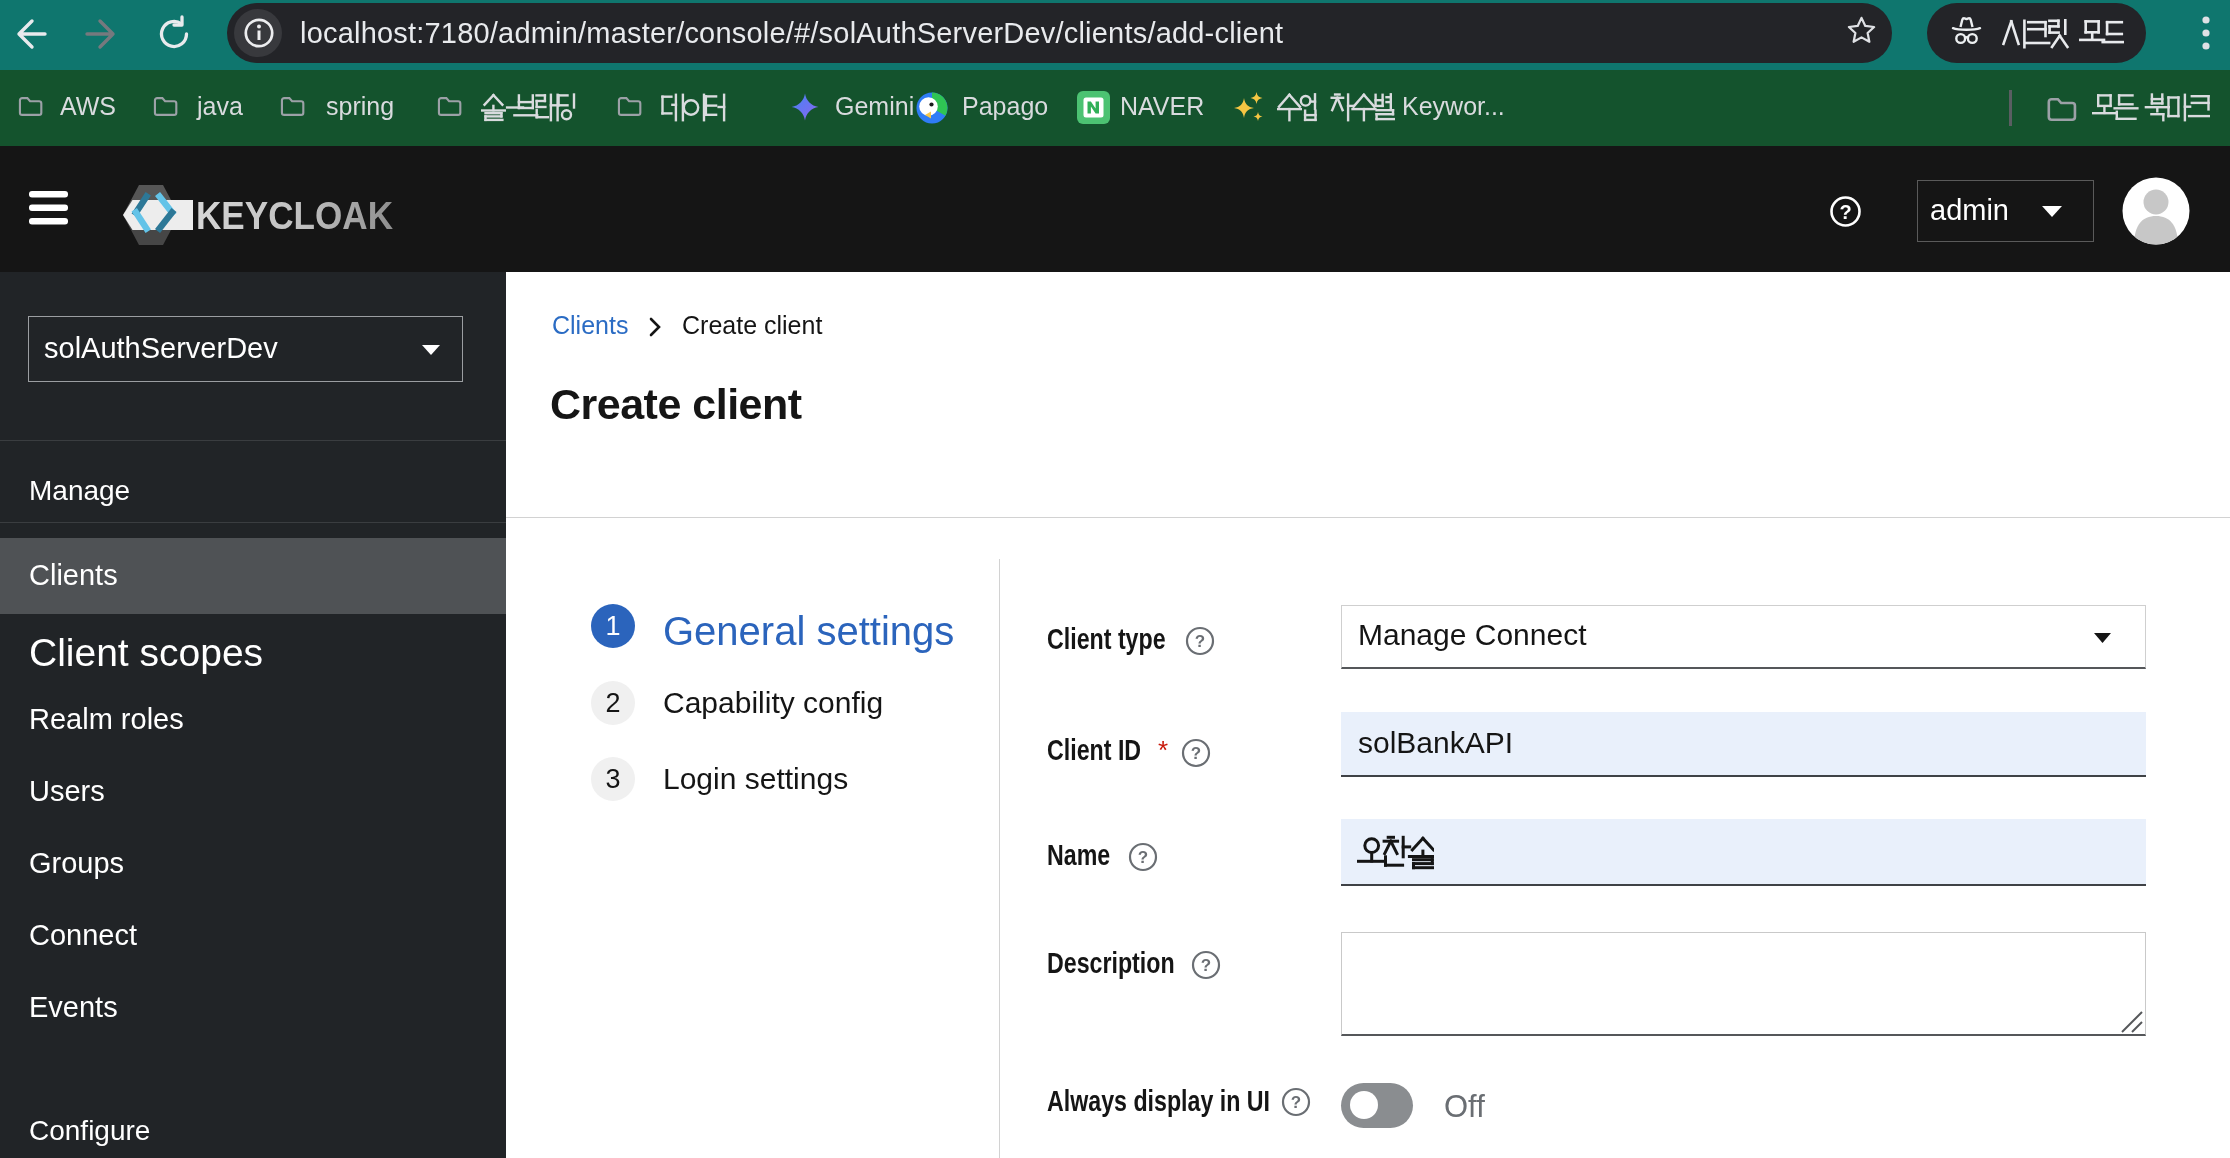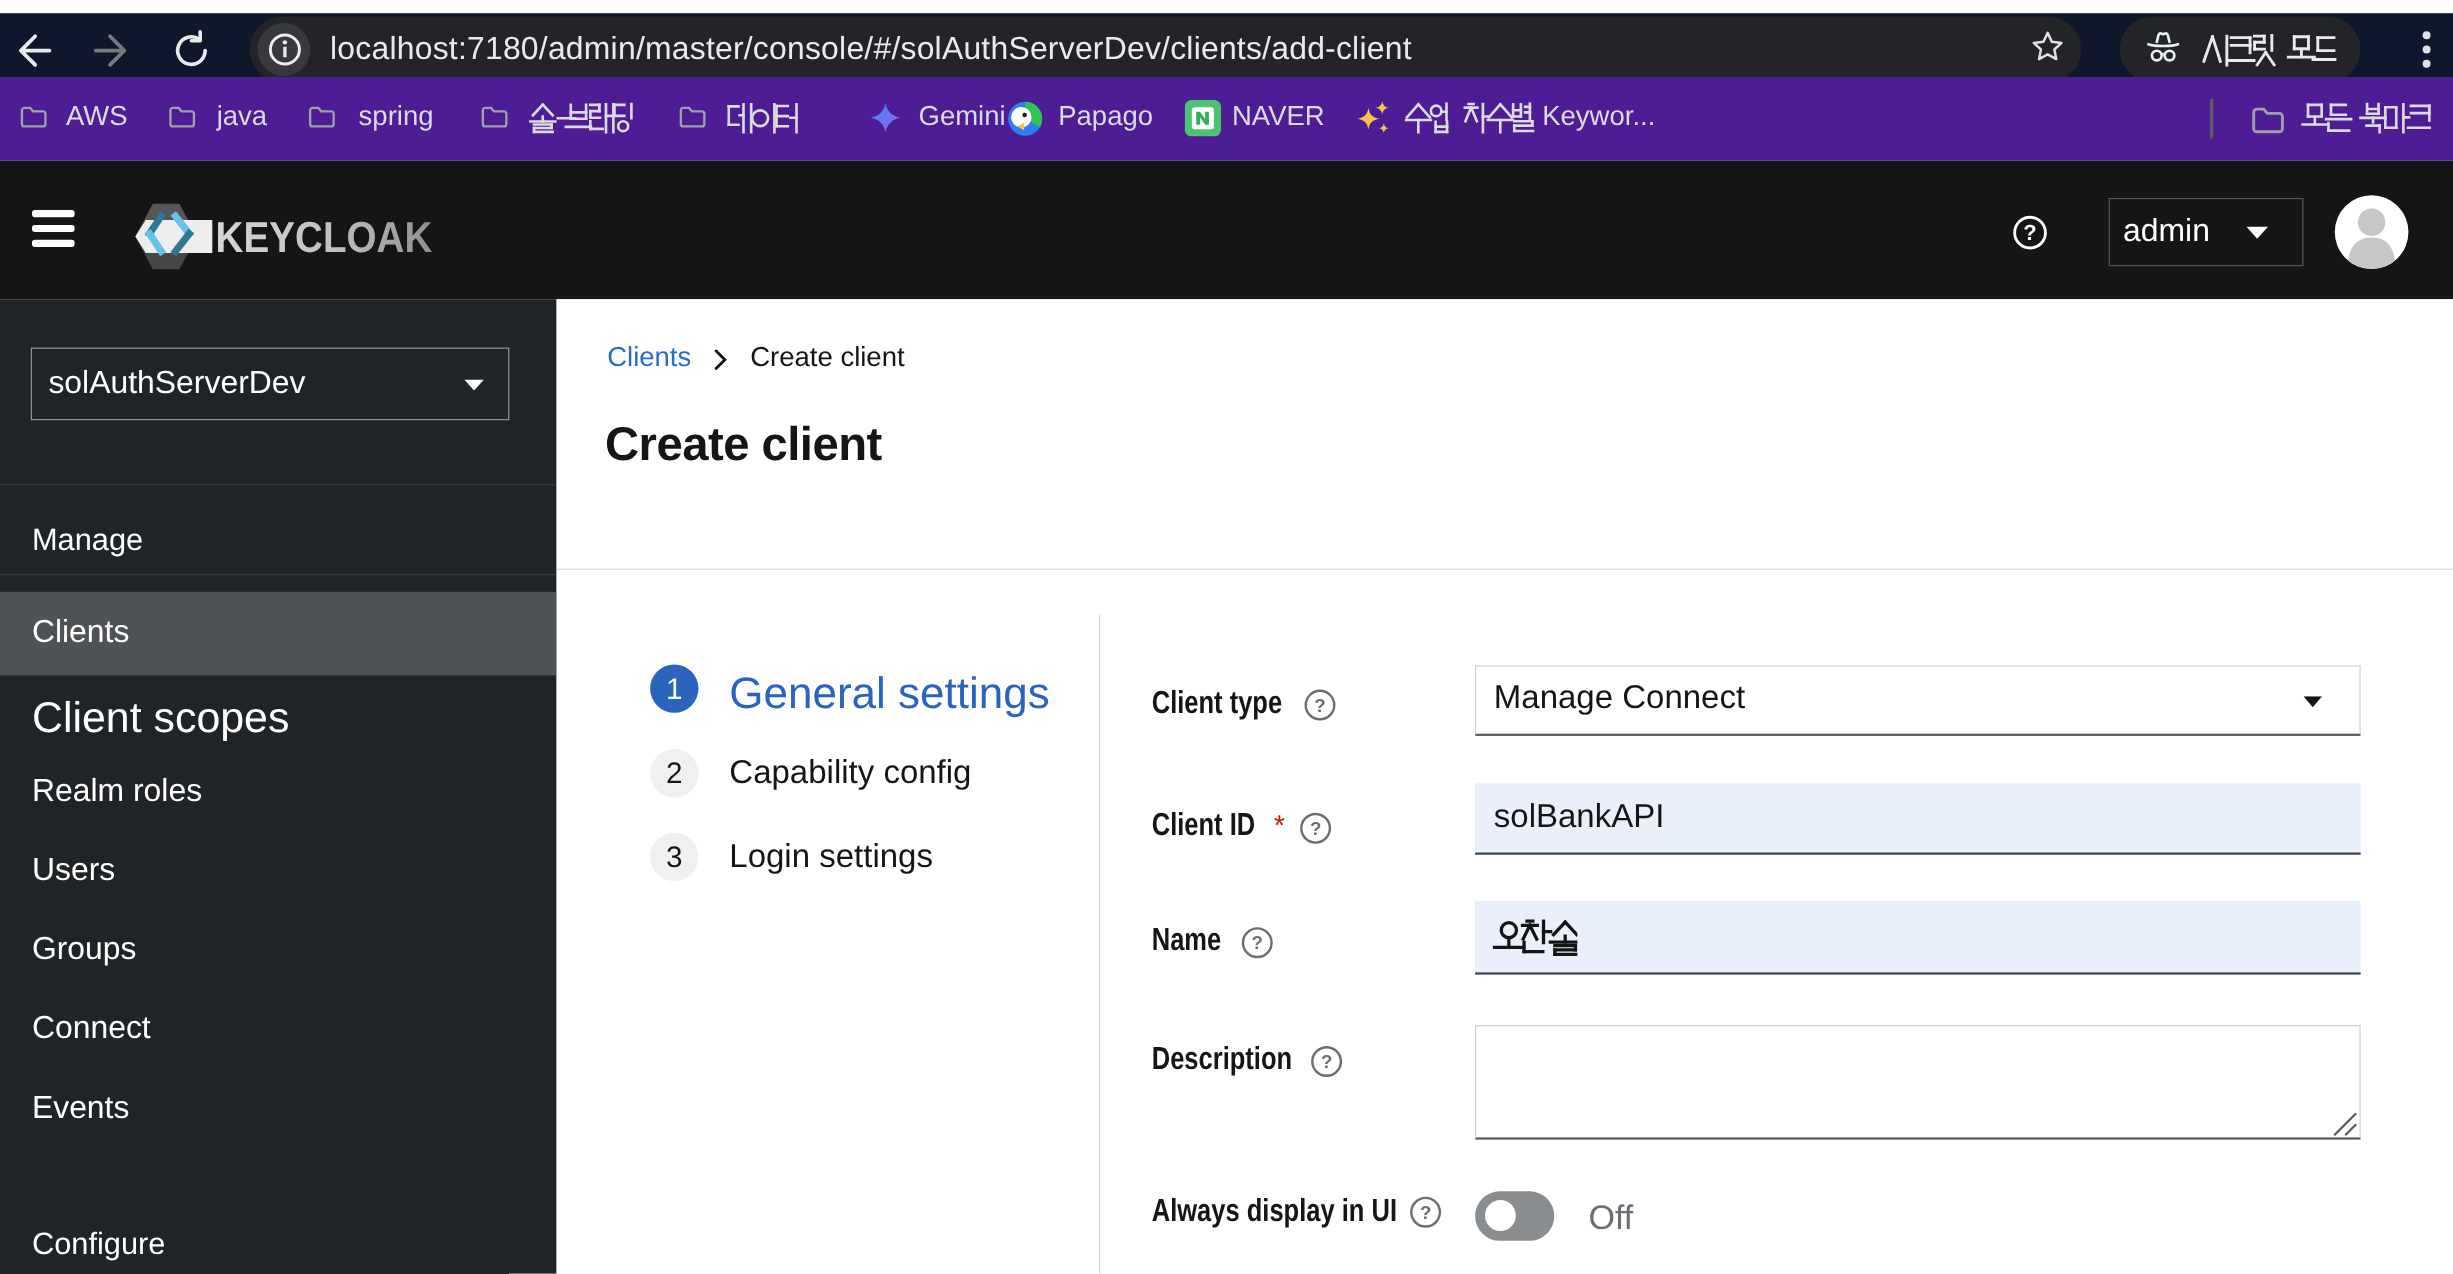--- a/index.html
+++ b/index.html
@@ -1,17 +1,17 @@
 <!DOCTYPE html>
 <html><head><meta charset="utf-8"><style>
 *{margin:0;padding:0;box-sizing:border-box}
 body{width:2230px;height:1158px;font-family:"Liberation Sans",sans-serif;position:relative;background:#fff;overflow:hidden}
 .ab{position:absolute}
 </style></head><body>
-<div class="ab" style="left:0;top:12px;width:2230px;height:70px;background:#0f172a">
+<div class="ab" style="left:0;top:0;width:2230px;height:70px;background:#0f766e">
 <svg class="ab" style="left:12px;top:15px" width="38" height="38" viewBox="0 0 38 38">
       <g stroke="#e8eaed" stroke-width="3.4" fill="none" stroke-linecap="round" stroke-linejoin="round">
         <path d="M20 6 L7 19 L20 32 M7 19 H33"></path>
       </g>
     </svg>
 <svg class="ab" style="left:82px;top:15px" width="38" height="38" viewBox="0 0 38 38">
       <g stroke="#76797e" stroke-width="3.4" fill="none" stroke-linecap="round" stroke-linejoin="round">
         <path d="M18 6 L31 19 L18 32 M31 19 H5"></path>
       </g>
     </svg>
@@ -72,21 +72,21 @@
         </g>
       </svg></div>
 <svg class="ab" style="left:2199px;top:14px" width="14" height="38">
       <g fill="#dfe1e5">
         <circle cx="7" cy="6" r="3.6"></circle>
         <circle cx="7" cy="19" r="3.6"></circle>
         <circle cx="7" cy="32" r="3.6"></circle>
       </g>
     </svg>
 </div>
-<div class="ab" style="left:0;top:70px;width:2230px;height:76px;background:#4c1d95">
+<div class="ab" style="left:0;top:70px;width:2230px;height:76px;background:#14532d">
 <svg style="position:absolute;left:16px;top:23px" width="27" height="27" viewBox="0 0 24 24">
       <path d="M3.5 6.5 a2 2 0 0 1 2 -2 h4.6 l2.4 2.8 h8 a2 2 0 0 1 2 2 v8.2 a2 2 0 0 1 -2 2 h-15 a2 2 0 0 1 -2 -2 z" fill="none" stroke="#9ca1a7" stroke-width="1.9"></path>
     </svg>
 <div class="ab" style="left:60px;top:0;height:76px;line-height:72px;font-size:25px;color:#d9dbde">AWS</div>
 <svg style="position:absolute;left:151px;top:23px" width="27" height="27" viewBox="0 0 24 24">
       <path d="M3.5 6.5 a2 2 0 0 1 2 -2 h4.6 l2.4 2.8 h8 a2 2 0 0 1 2 2 v8.2 a2 2 0 0 1 -2 2 h-15 a2 2 0 0 1 -2 -2 z" fill="none" stroke="#9ca1a7" stroke-width="1.9"></path>
     </svg>
 <div class="ab" style="left:197px;top:0;height:76px;line-height:72px;font-size:25px;color:#d9dbde">java</div>
 <svg style="position:absolute;left:278px;top:23px" width="27" height="27" viewBox="0 0 24 24">
       <path d="M3.5 6.5 a2 2 0 0 1 2 -2 h4.6 l2.4 2.8 h8 a2 2 0 0 1 2 2 v8.2 a2 2 0 0 1 -2 2 h-15 a2 2 0 0 1 -2 -2 z" fill="none" stroke="#9ca1a7" stroke-width="1.9"></path>

